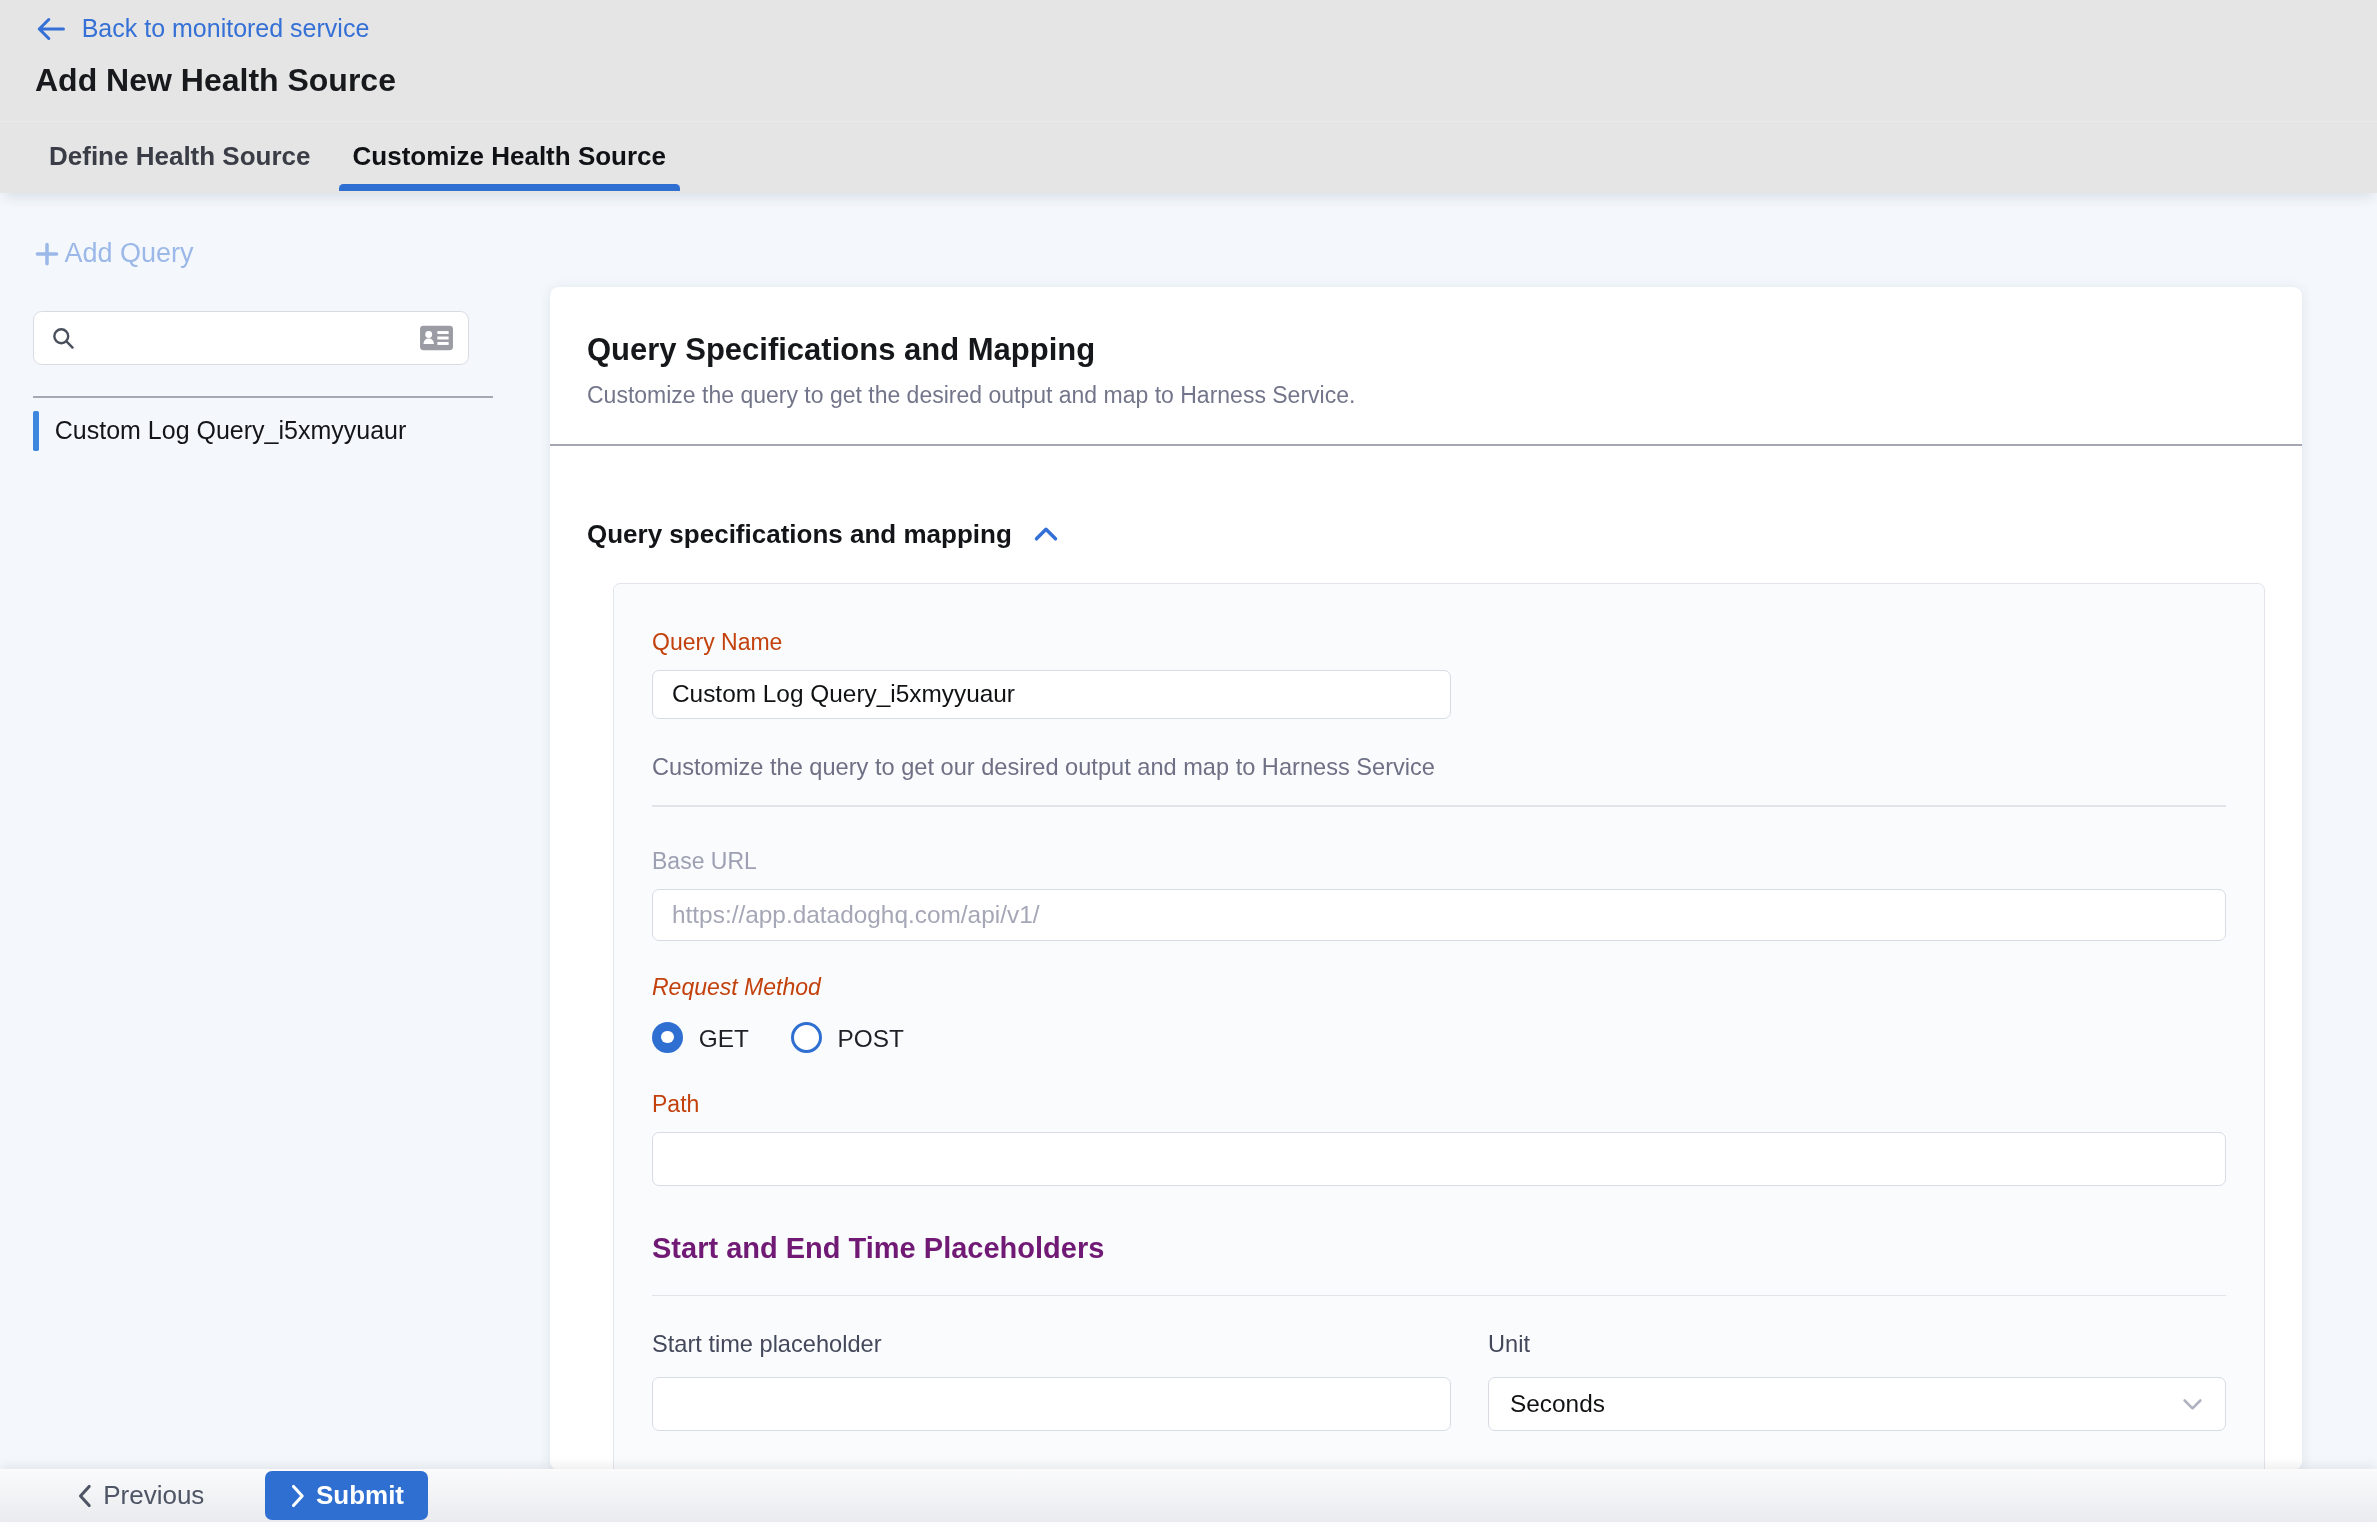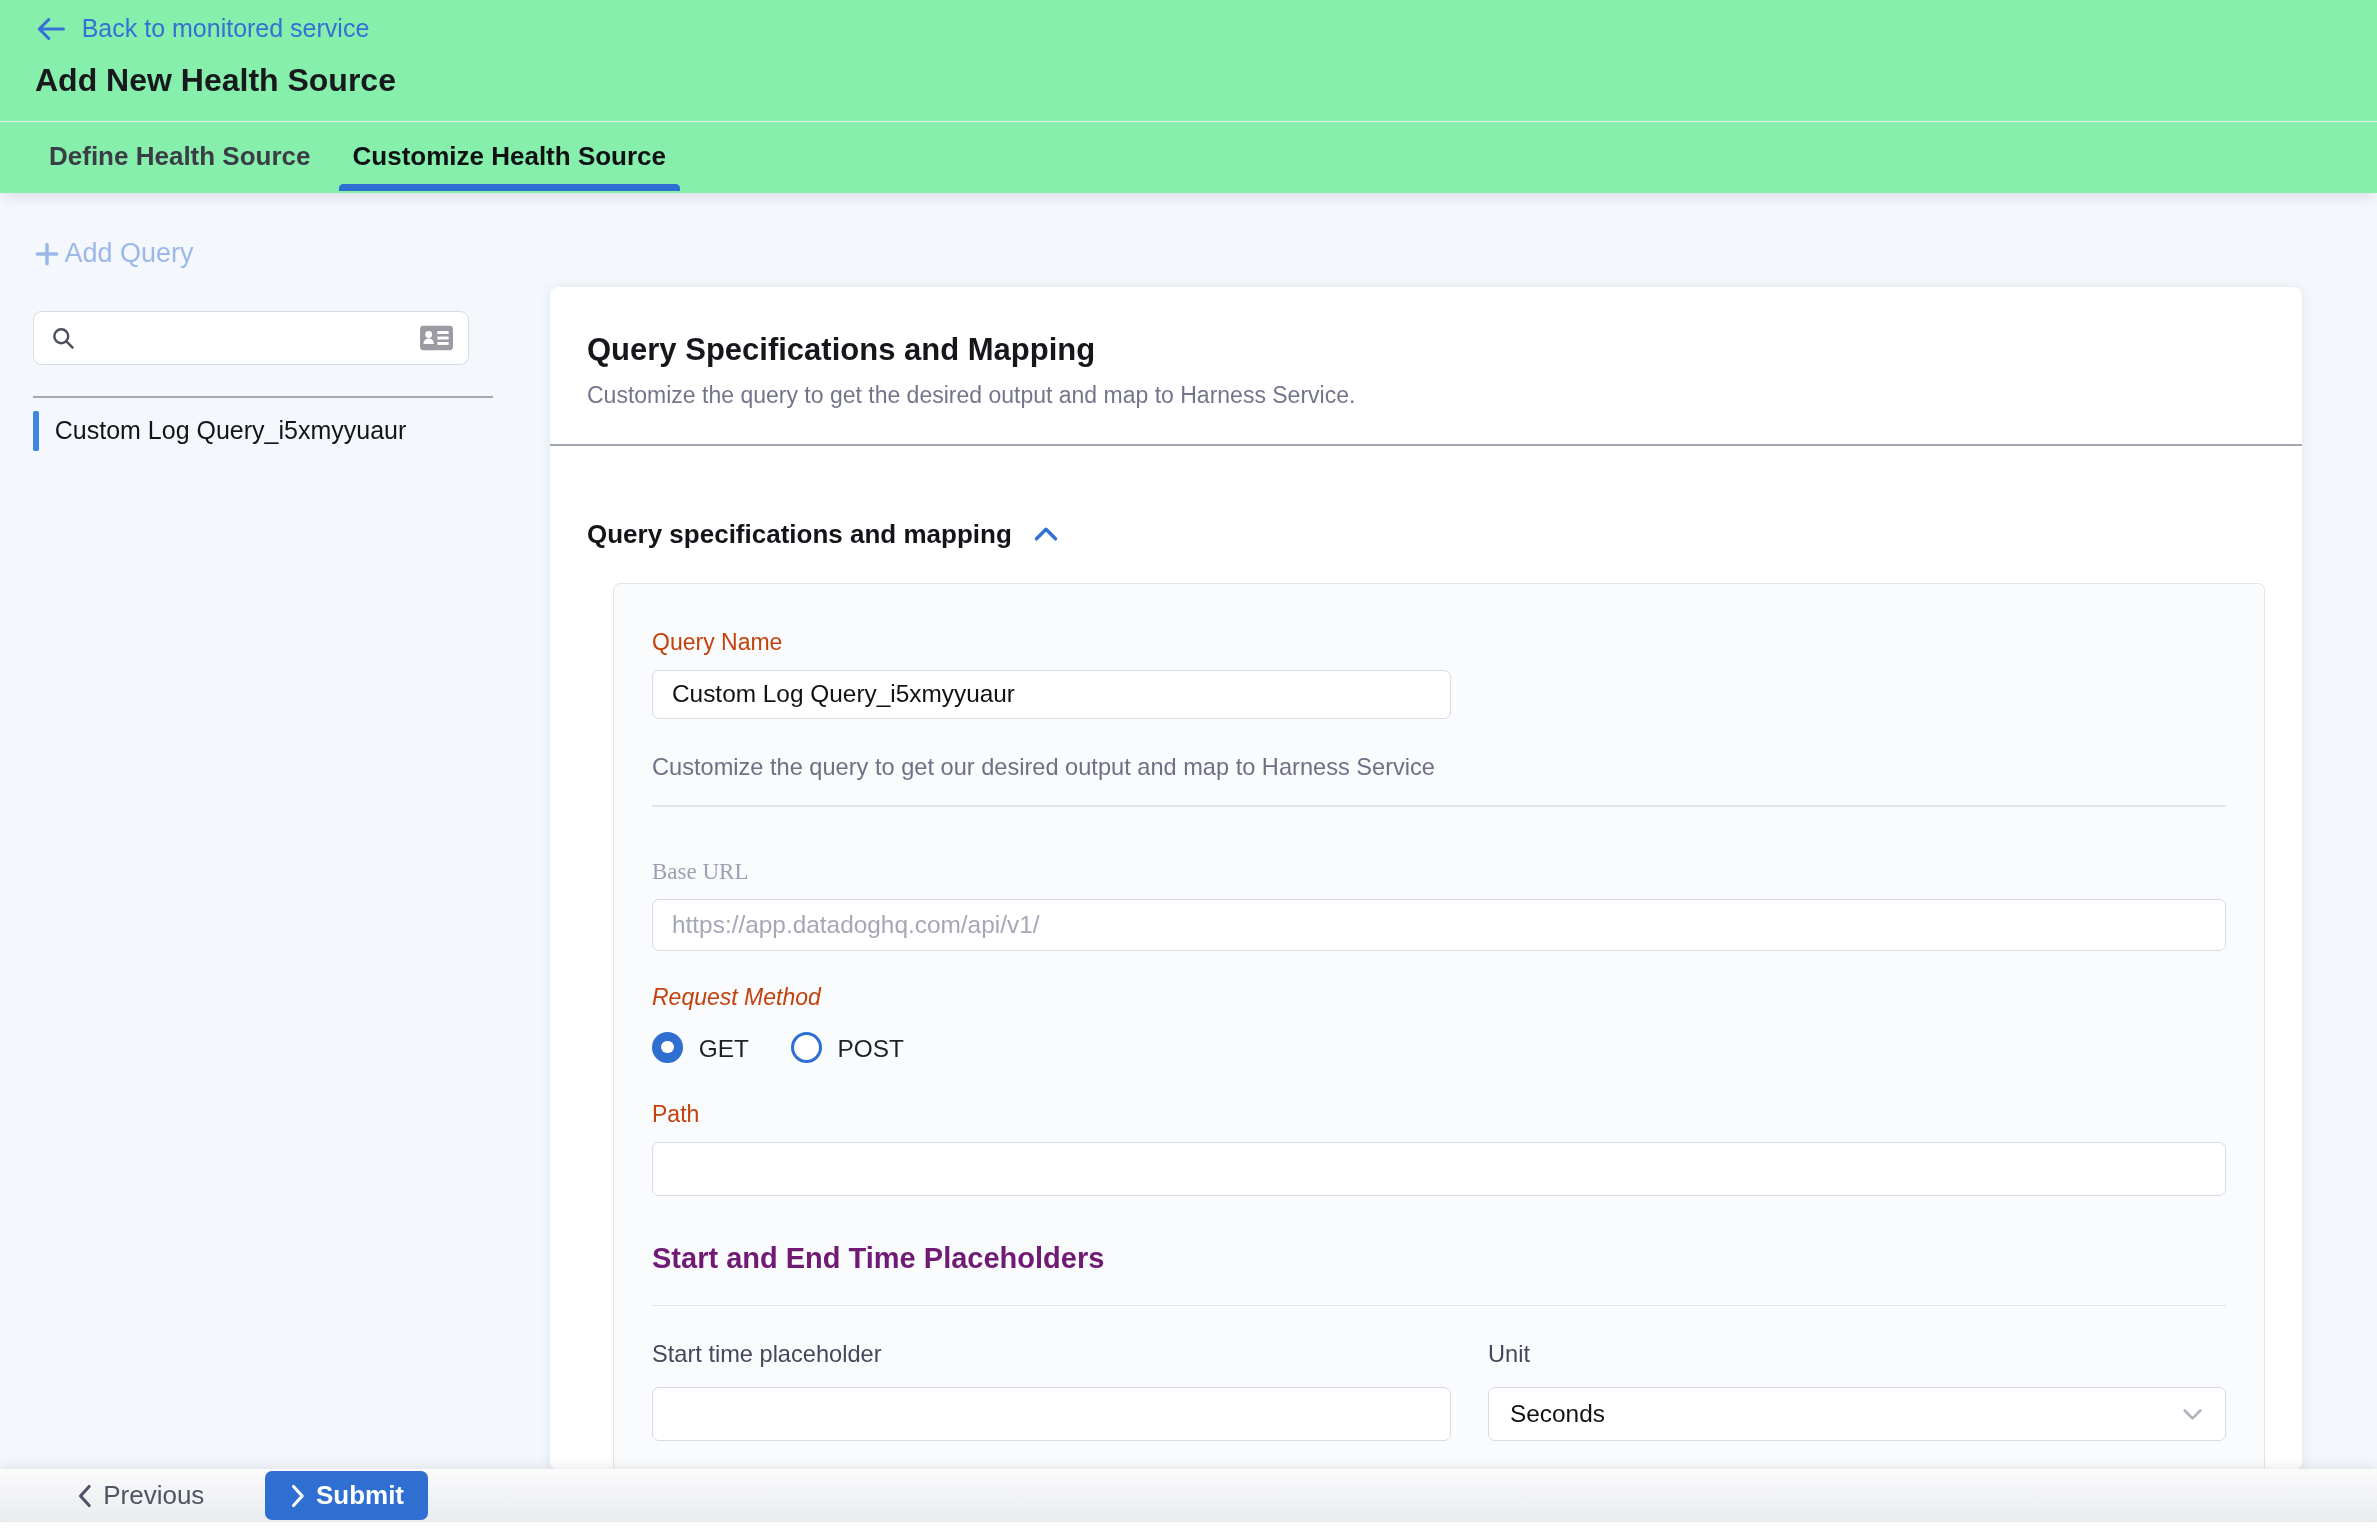--- a/index.html
+++ b/index.html
@@ -8,21 +8,21 @@
     font-family:"Liberation Sans", sans-serif;
     background:#ffffff;
     position:relative;
     overflow:hidden;
     color:#1a1c1f;
   }
 
   
   .header {
     position:absolute; top:0; left:0; width:100%; height:193px;
-    background:#86efac; z-index:5;
+    background:#e5e5e5; z-index:5;
     box-shadow:0 8.7px 12.2px -3.5px rgba(28,44,78,0.12);
   }
   .header-top { padding:14px 0 0 35px; height:122px; border-bottom:1.7px solid #e9eaee; }
   .back-row { display:flex; align-items:center; gap:15.7px; cursor:pointer; }
   .back-row .back-label { font-size:25px; color:#3470d6; }
   .page-title { margin-top:19px; font-size:32px; font-weight:bold; color:#17191c; }
   .tabs-row { height:69px; display:flex; align-items:stretch; padding-left:49px; gap:42px; }
   .tab { position:relative; display:flex; align-items:center; font-size:26px; cursor:pointer; }
   .tab.inactive { color:#3a3c46; font-weight:600; }
   .tab.active { color:#0f1114; font-weight:bold; }
@@ -81,21 +81,21 @@
     display:block; margin-top:14px; height:49px; width:799px;
     background:#ffffff; border:1.7px solid #d8dae4; border-radius:7px;
     font-size:24.4px; color:#101214; padding:0 19px;
     font-family:"Liberation Sans", sans-serif; outline:none;
   }
   .text-input.wide { width:100%; height:52px; }
   .text-input.tall { width:100%; height:54px; }
   .text-input::placeholder { color:#a5a7b6; }
   .helper-text { margin-top:35px; font-size:23.6px; color:#6e7085; }
   .inner-divider { margin-top:24.4px; height:1.7px; background:#e2e4ea; }
-  .mt-label-baseurl { margin-top:52px;font-family:Liberation Serif, serif; }
+  .mt-label-baseurl { margin-top:41px; }
   .mt-label-method { margin-top:33px;font-style:italic; }
   .radio-row { margin-top:21px; display:flex; align-items:center; }
   .radio-opt { display:flex; align-items:flex-end; cursor:pointer; }
   .radio-opt + .radio-opt { margin-left:42px; }
   .radio-circle { width:31px; height:31px; border-radius:50%; }
   .radio-circle.checked { background:#2e6fd1; display:flex; align-items:center; justify-content:center; }
   .radio-circle.checked .dot { width:12.2px; height:12.2px; background:#ffffff; border-radius:50%; }
   .radio-circle.unchecked { background:#ffffff; border:3.5px solid #2e6fd1; }
   .radio-label { margin-left:15.7px; font-size:24.4px; color:#1d2026; }
   .mt-label-path { margin-top:38px; }

